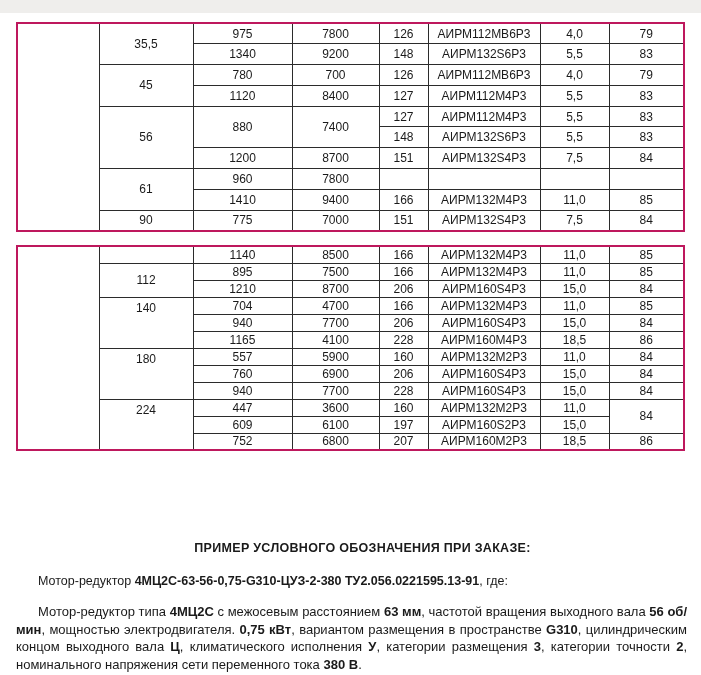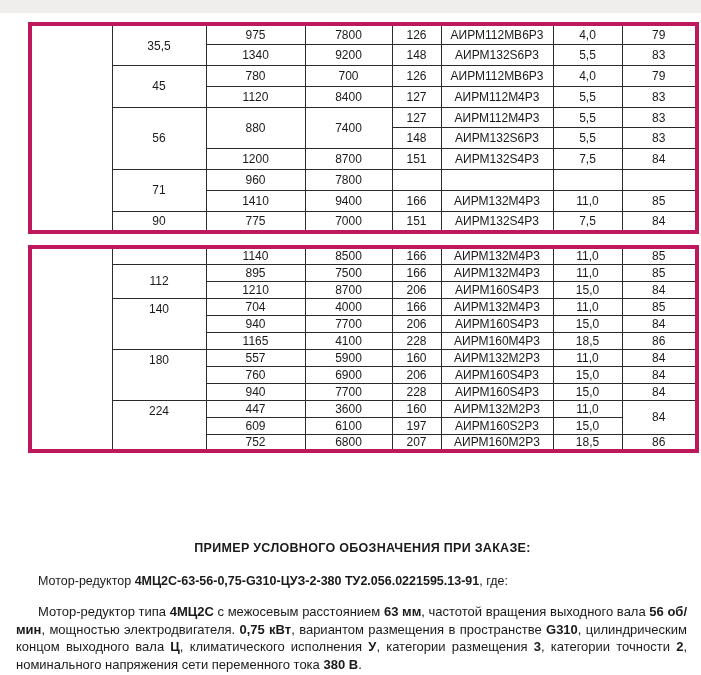--- a/index.html
+++ b/index.html
@@ -29,21 +29,21 @@
   .doc-table td{
     border:1px solid #2b2b2b;
     text-align:center;
     vertical-align:middle;
     font-size:12px;
     padding:0 2px;
     overflow:hidden;
     white-space:nowrap;
     color:#1a1a1a;
   }
-  .doc-table{border:4px solid #be185d;margin-left:12px;}
+  .doc-table{border:2px solid #be185d;}
   .doc-table.upper tr{height:20.8px;}
   .doc-table.lower tr{height:17px;border-radius:6px;}
   .doc-table td.va-top{vertical-align:top;padding-top:3px;}
   .heading{
     position:absolute;top:541px;left:0;width:701px;
     text-align:center;
     font-size:12.5px;font-weight:bold;
     letter-spacing:0.3px;
     padding-left:12px;
   }
@@ -130,21 +130,21 @@
         </tr>
         <tr>
           <td>1200</td>
           <td>8700</td>
           <td>151</td>
           <td>АИРМ132S4Р3</td>
           <td>7,5</td>
           <td>84</td>
         </tr>
         <tr>
-          <td rowspan="2">71</td>
+          <td rowspan="2">61</td>
           <td>960</td>
           <td>7800</td>
           <td></td>
           <td></td>
           <td></td>
           <td></td>
         </tr>
         <tr>
           <td>1410</td>
           <td>9400</td>
@@ -201,21 +201,21 @@
           <td>1210</td>
           <td>8700</td>
           <td>206</td>
           <td>АИРМ160S4Р3</td>
           <td>15,0</td>
           <td>84</td>
         </tr>
         <tr>
           <td rowspan="3" class="va-top">140</td>
           <td>704</td>
-          <td>4000</td>
+          <td>4700</td>
           <td>166</td>
           <td>АИРМ132М4Р3</td>
           <td>11,0</td>
           <td>85</td>
         </tr>
         <tr>
           <td>940</td>
           <td>7700</td>
           <td>206</td>
           <td>АИРМ160S4Р3</td>

